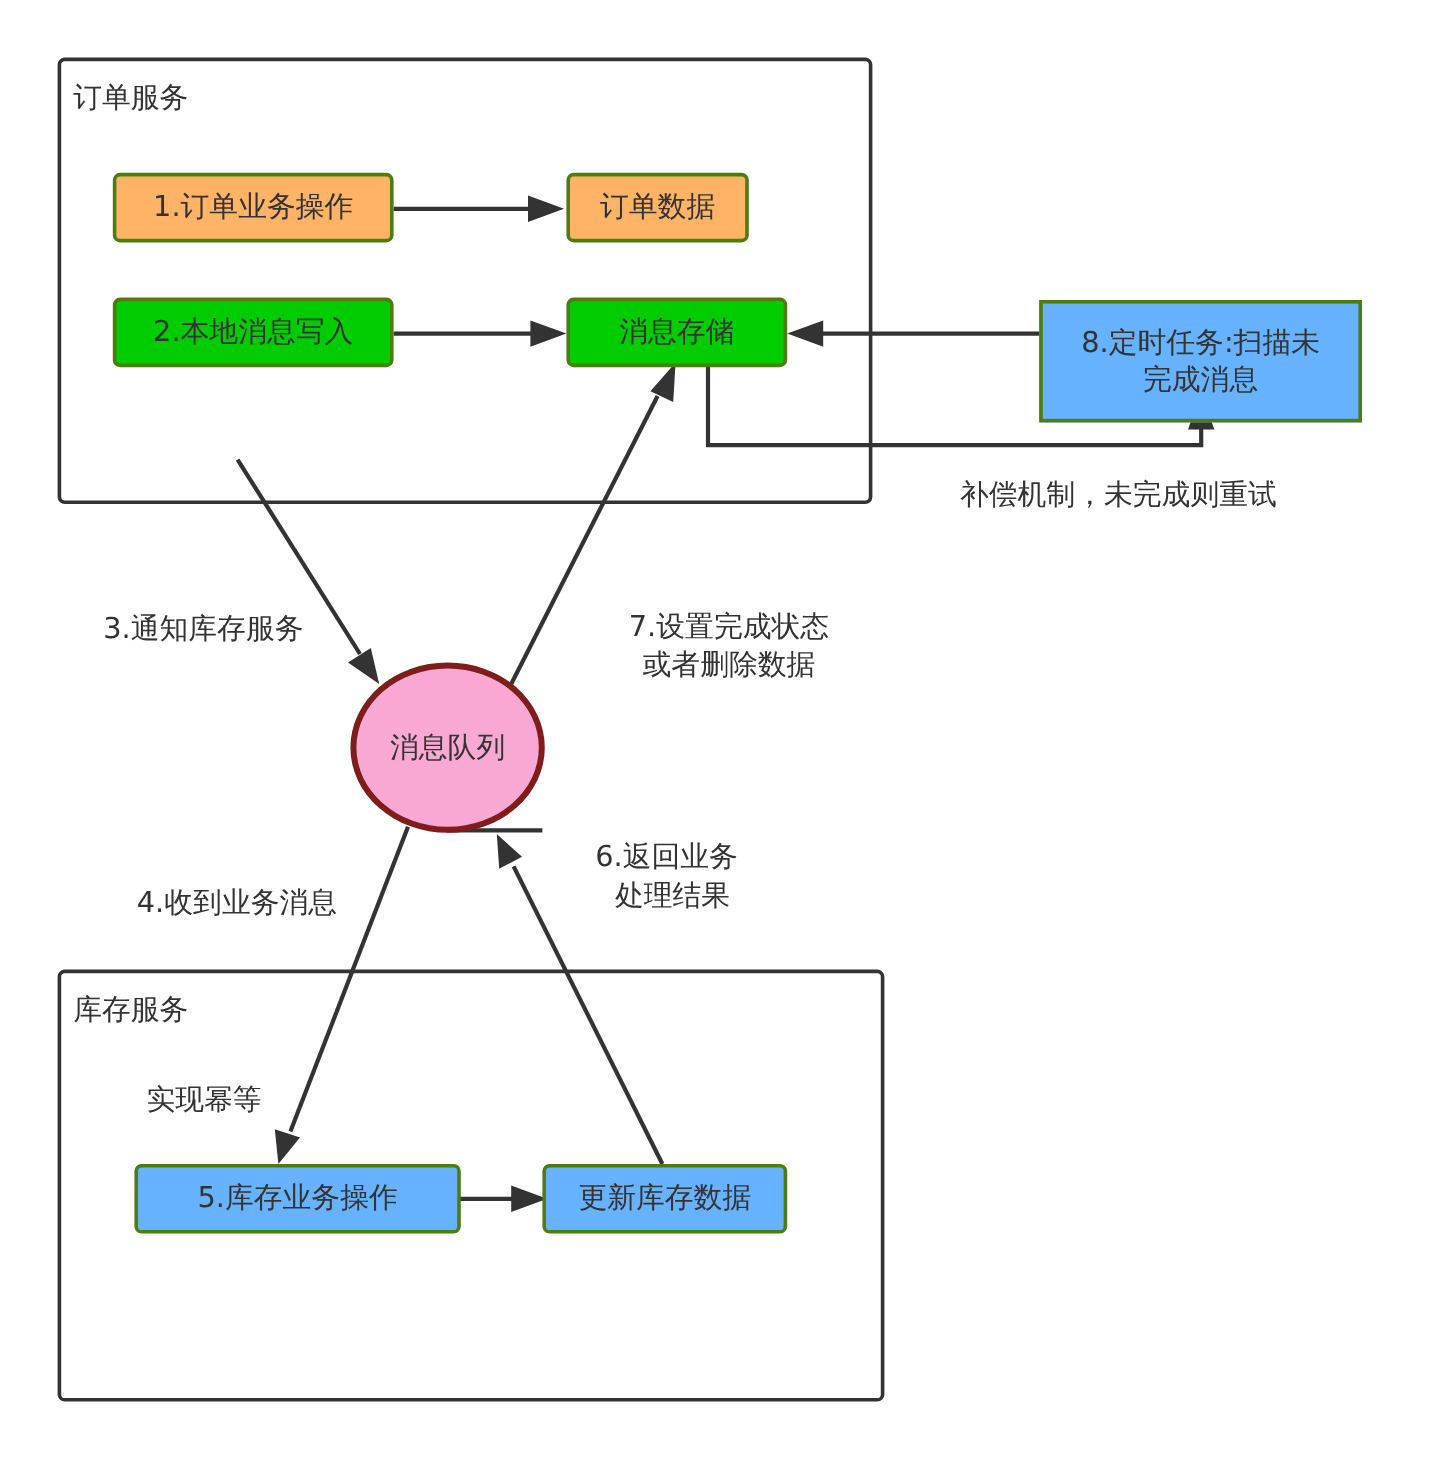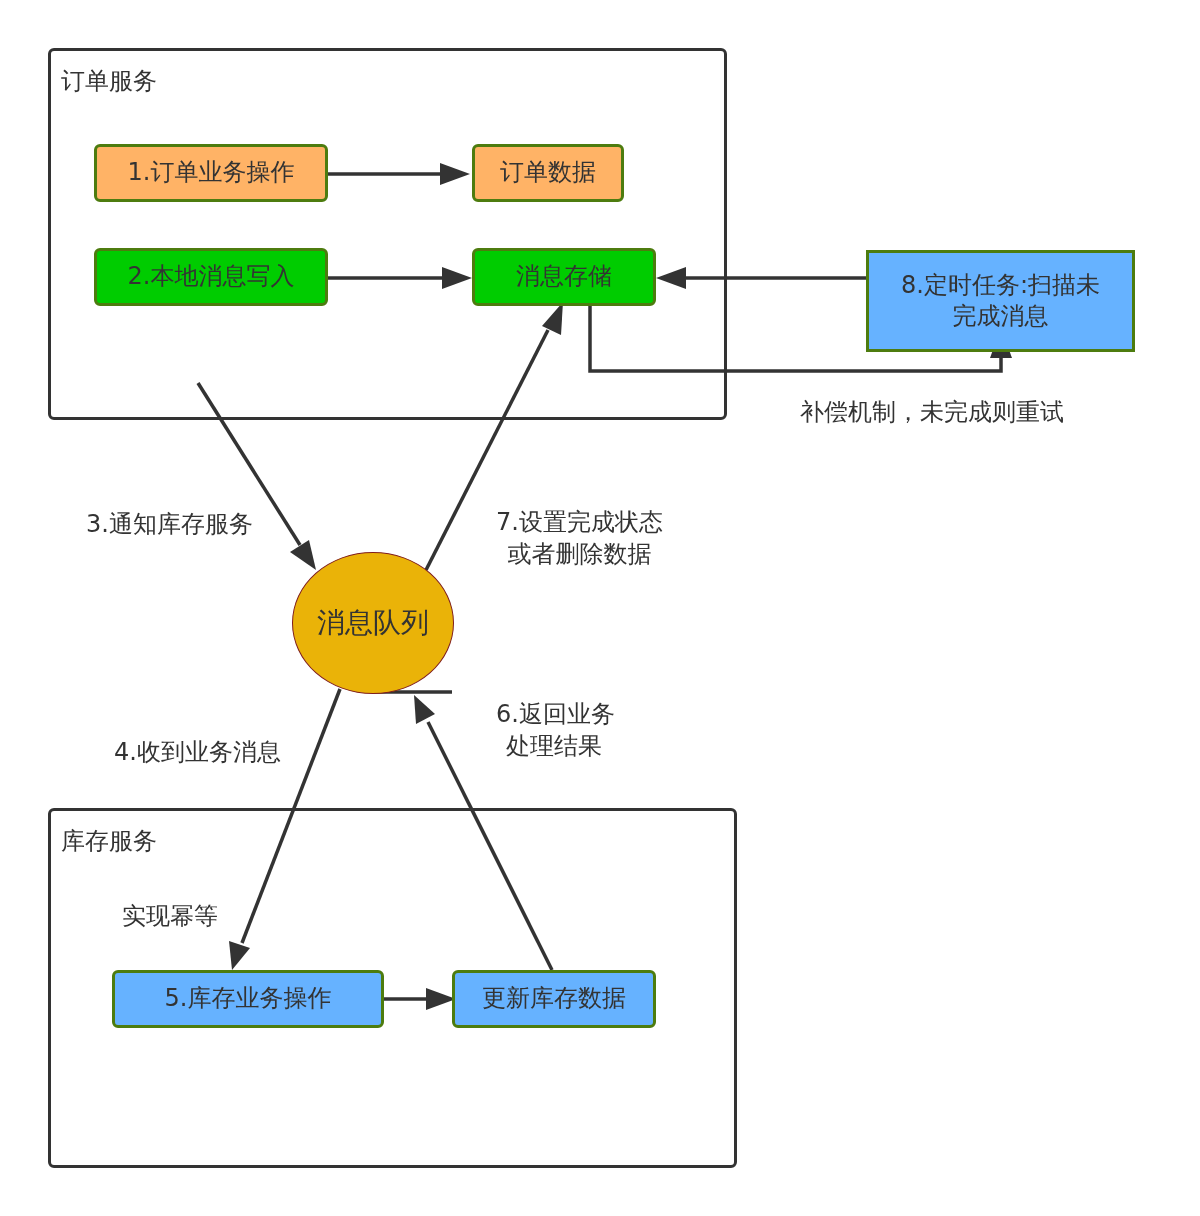--- a/index.html
+++ b/index.html
@@ -16,23 +16,23 @@
   .node {
     position: absolute; box-sizing: border-box; border: 3px solid #4d7c0f;
     border-radius: 6px; display: flex; align-items: center; justify-content: center;
     font-size: 24px; color: #333333; text-align: center; line-height: 1.3;
   }
   .node.orange { background: #ffb366; }
   .node.green { background: #00cc00; }
   .node.blue { background: #66b2ff; }
   .node.square { border-radius: 0; margin-top: 24px; }
   .circle {
-    position: absolute; box-sizing: border-box; border: 1px solid #7f1d1d;
-    border-radius: 50%; background: #eab308; display: flex; align-items: center;
-    justify-content: center; font-size: 28px; color: #333333;
+    position: absolute; box-sizing: border-box; border: 5px solid #7f1d1d;
+    border-radius: 50%; background: #f9a8d4; display: flex; align-items: center;
+    justify-content: center; font-size: 24px; color: #333333;
   }
   .label {
     position: absolute; font-size: 24px; color: #333333; line-height: 1.35;
     white-space: nowrap; text-align: center;
   }
 </style>
 </head>
 <body>
 
 <div class="group" style="left:48px; top:48px; width:679px; height:372px;">
@@ -103,22 +103,22 @@
 </div>
 <div class="node blue" style="left:112px; top:970px; width:272px; height:58px;">
   <span>5.库存业务操作</span>
 </div>
 <div class="node blue" style="left:452px; top:970px; width:204px; height:58px;">
   <span>更新库存数据</span>
 </div>
 
 <div class="label" style="left:800px; top:396px;">补偿机制，未完成则重试</div>
 <div class="label" style="left:86px; top:508px;">3.通知库存服务</div>
-<div class="label" style="left:496px; top:506px;">
+<div class="label" style="left:524px; top:506px;">
   <div>7.设置完成状态</div>
   <div>或者删除数据</div>
 </div>
 <div class="label" style="left:114px; top:736px;">4.收到业务消息</div>
 <div class="label" style="left:496px; top:698px; text-align:left;">
   <div>6.返回业务</div>
-  <div style="padding-left:10px;">处理结果</div>
+  <div style="padding-left:10px;text-align:center;">处理结果</div>
 </div>
 <div class="label" style="left:122px; top:900px;">实现幂等</div>
 
 </body></html>

